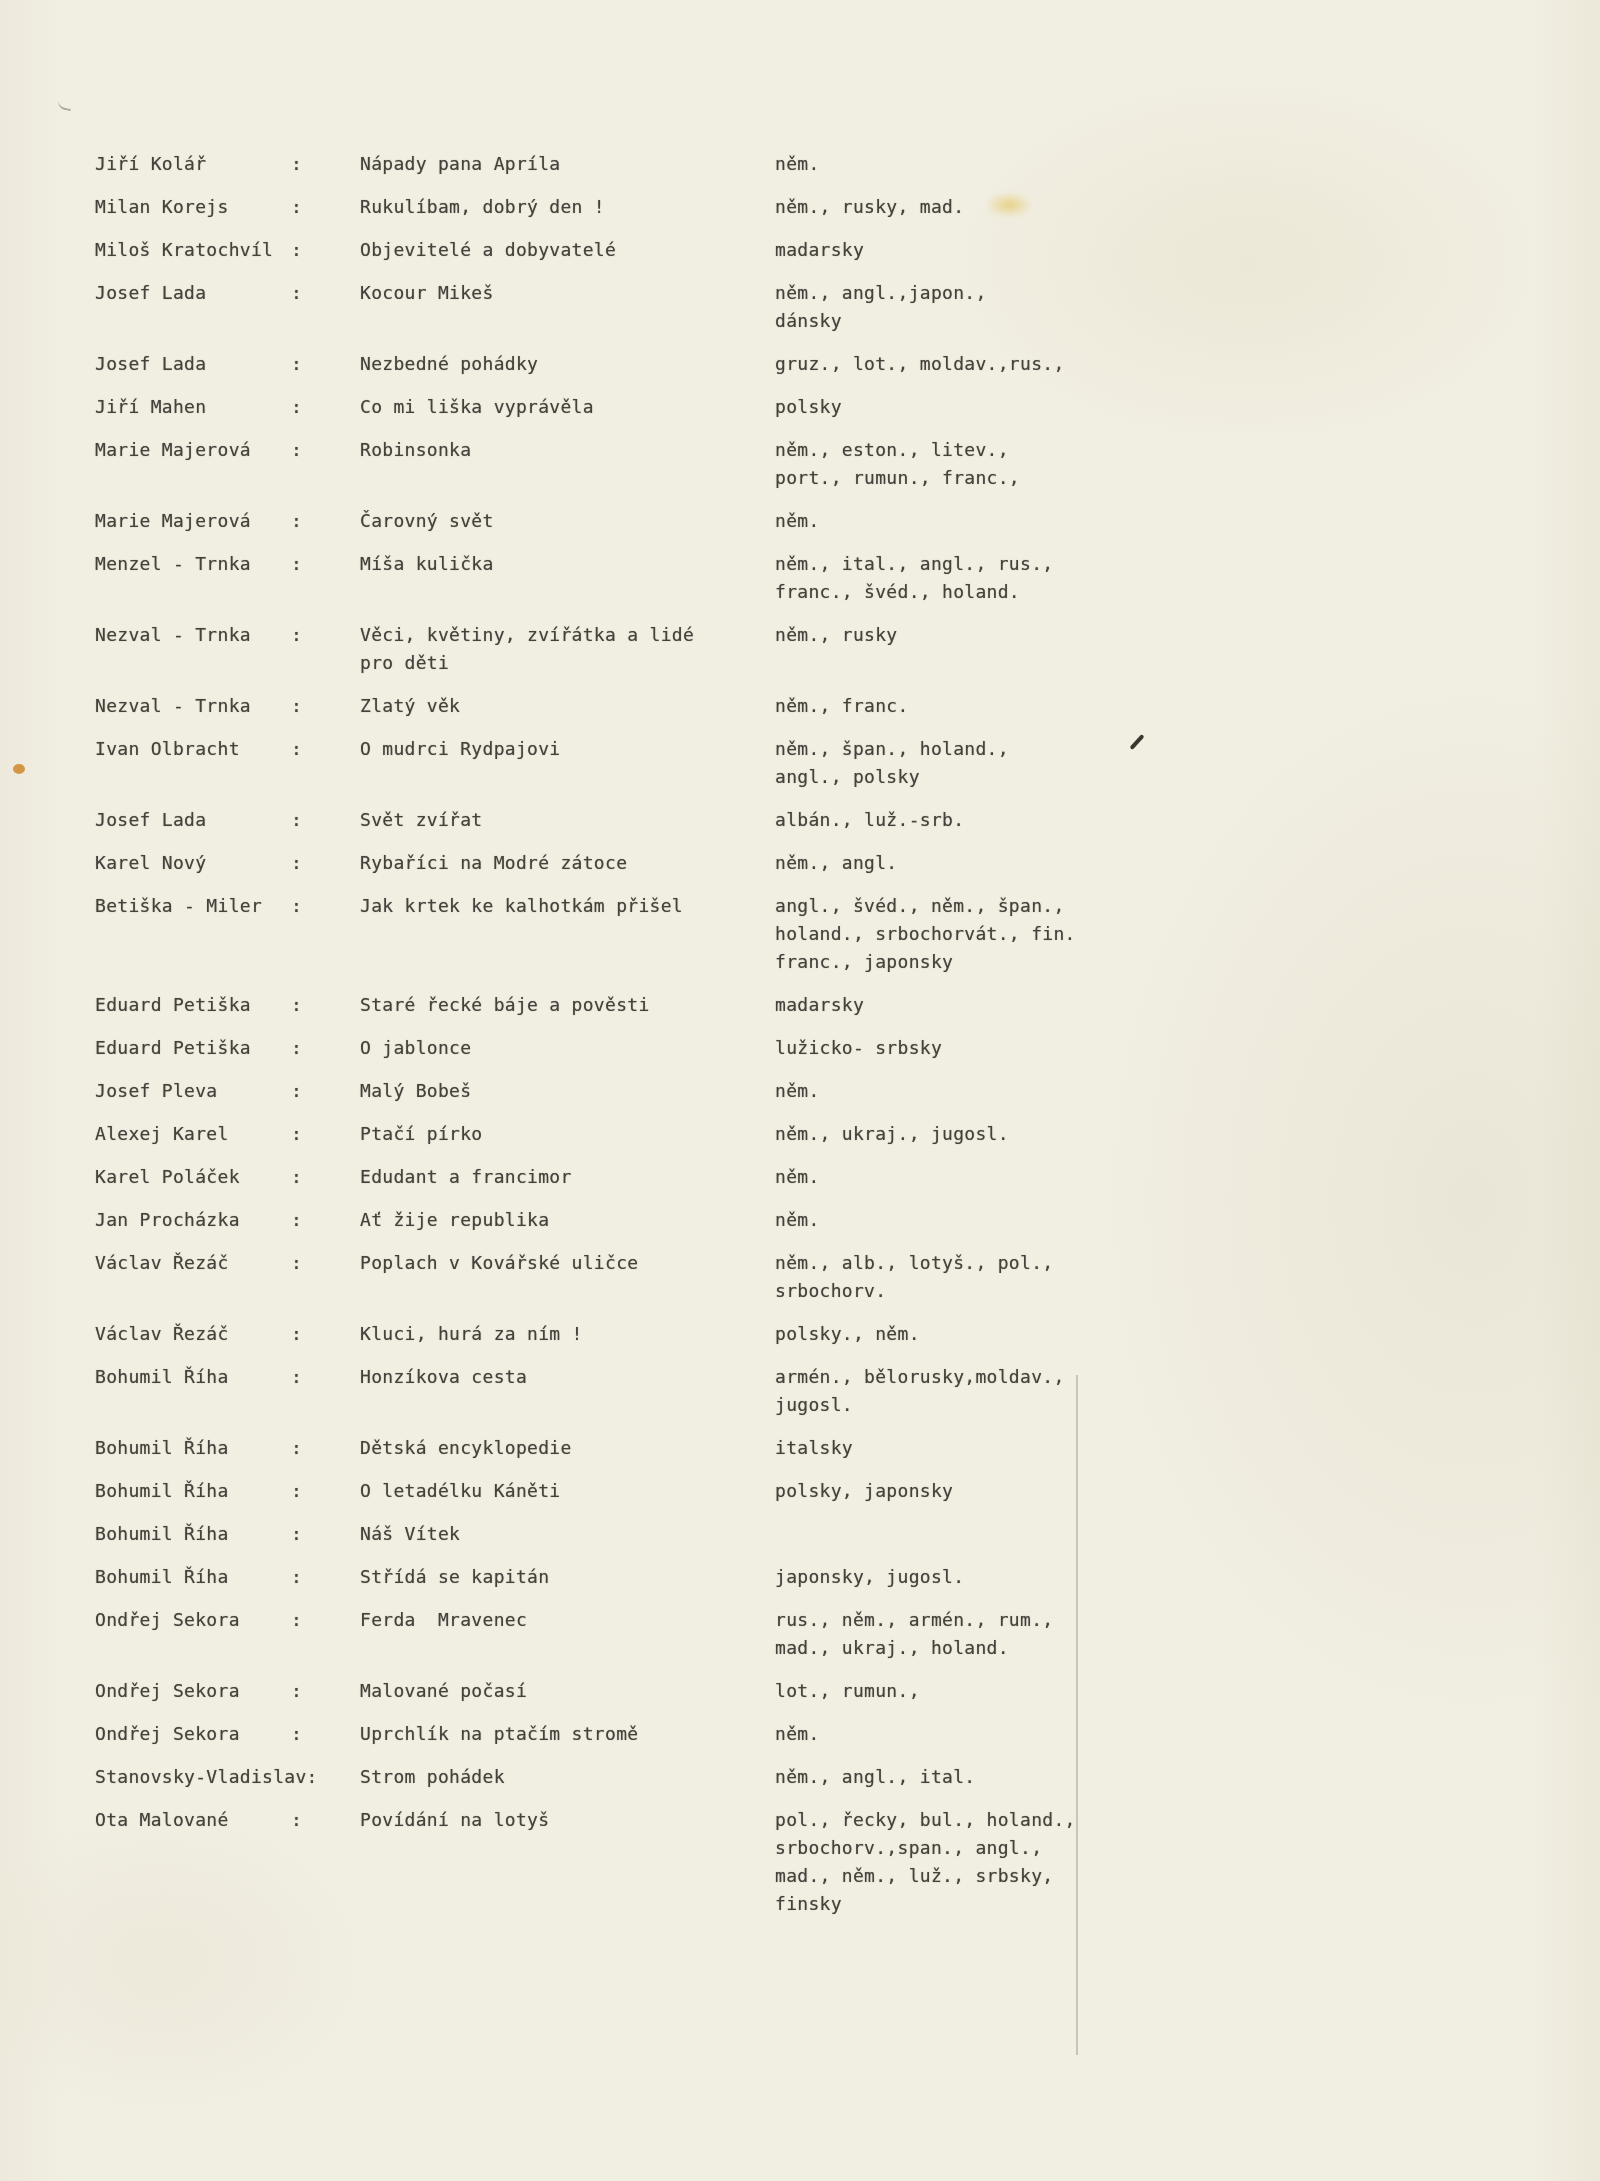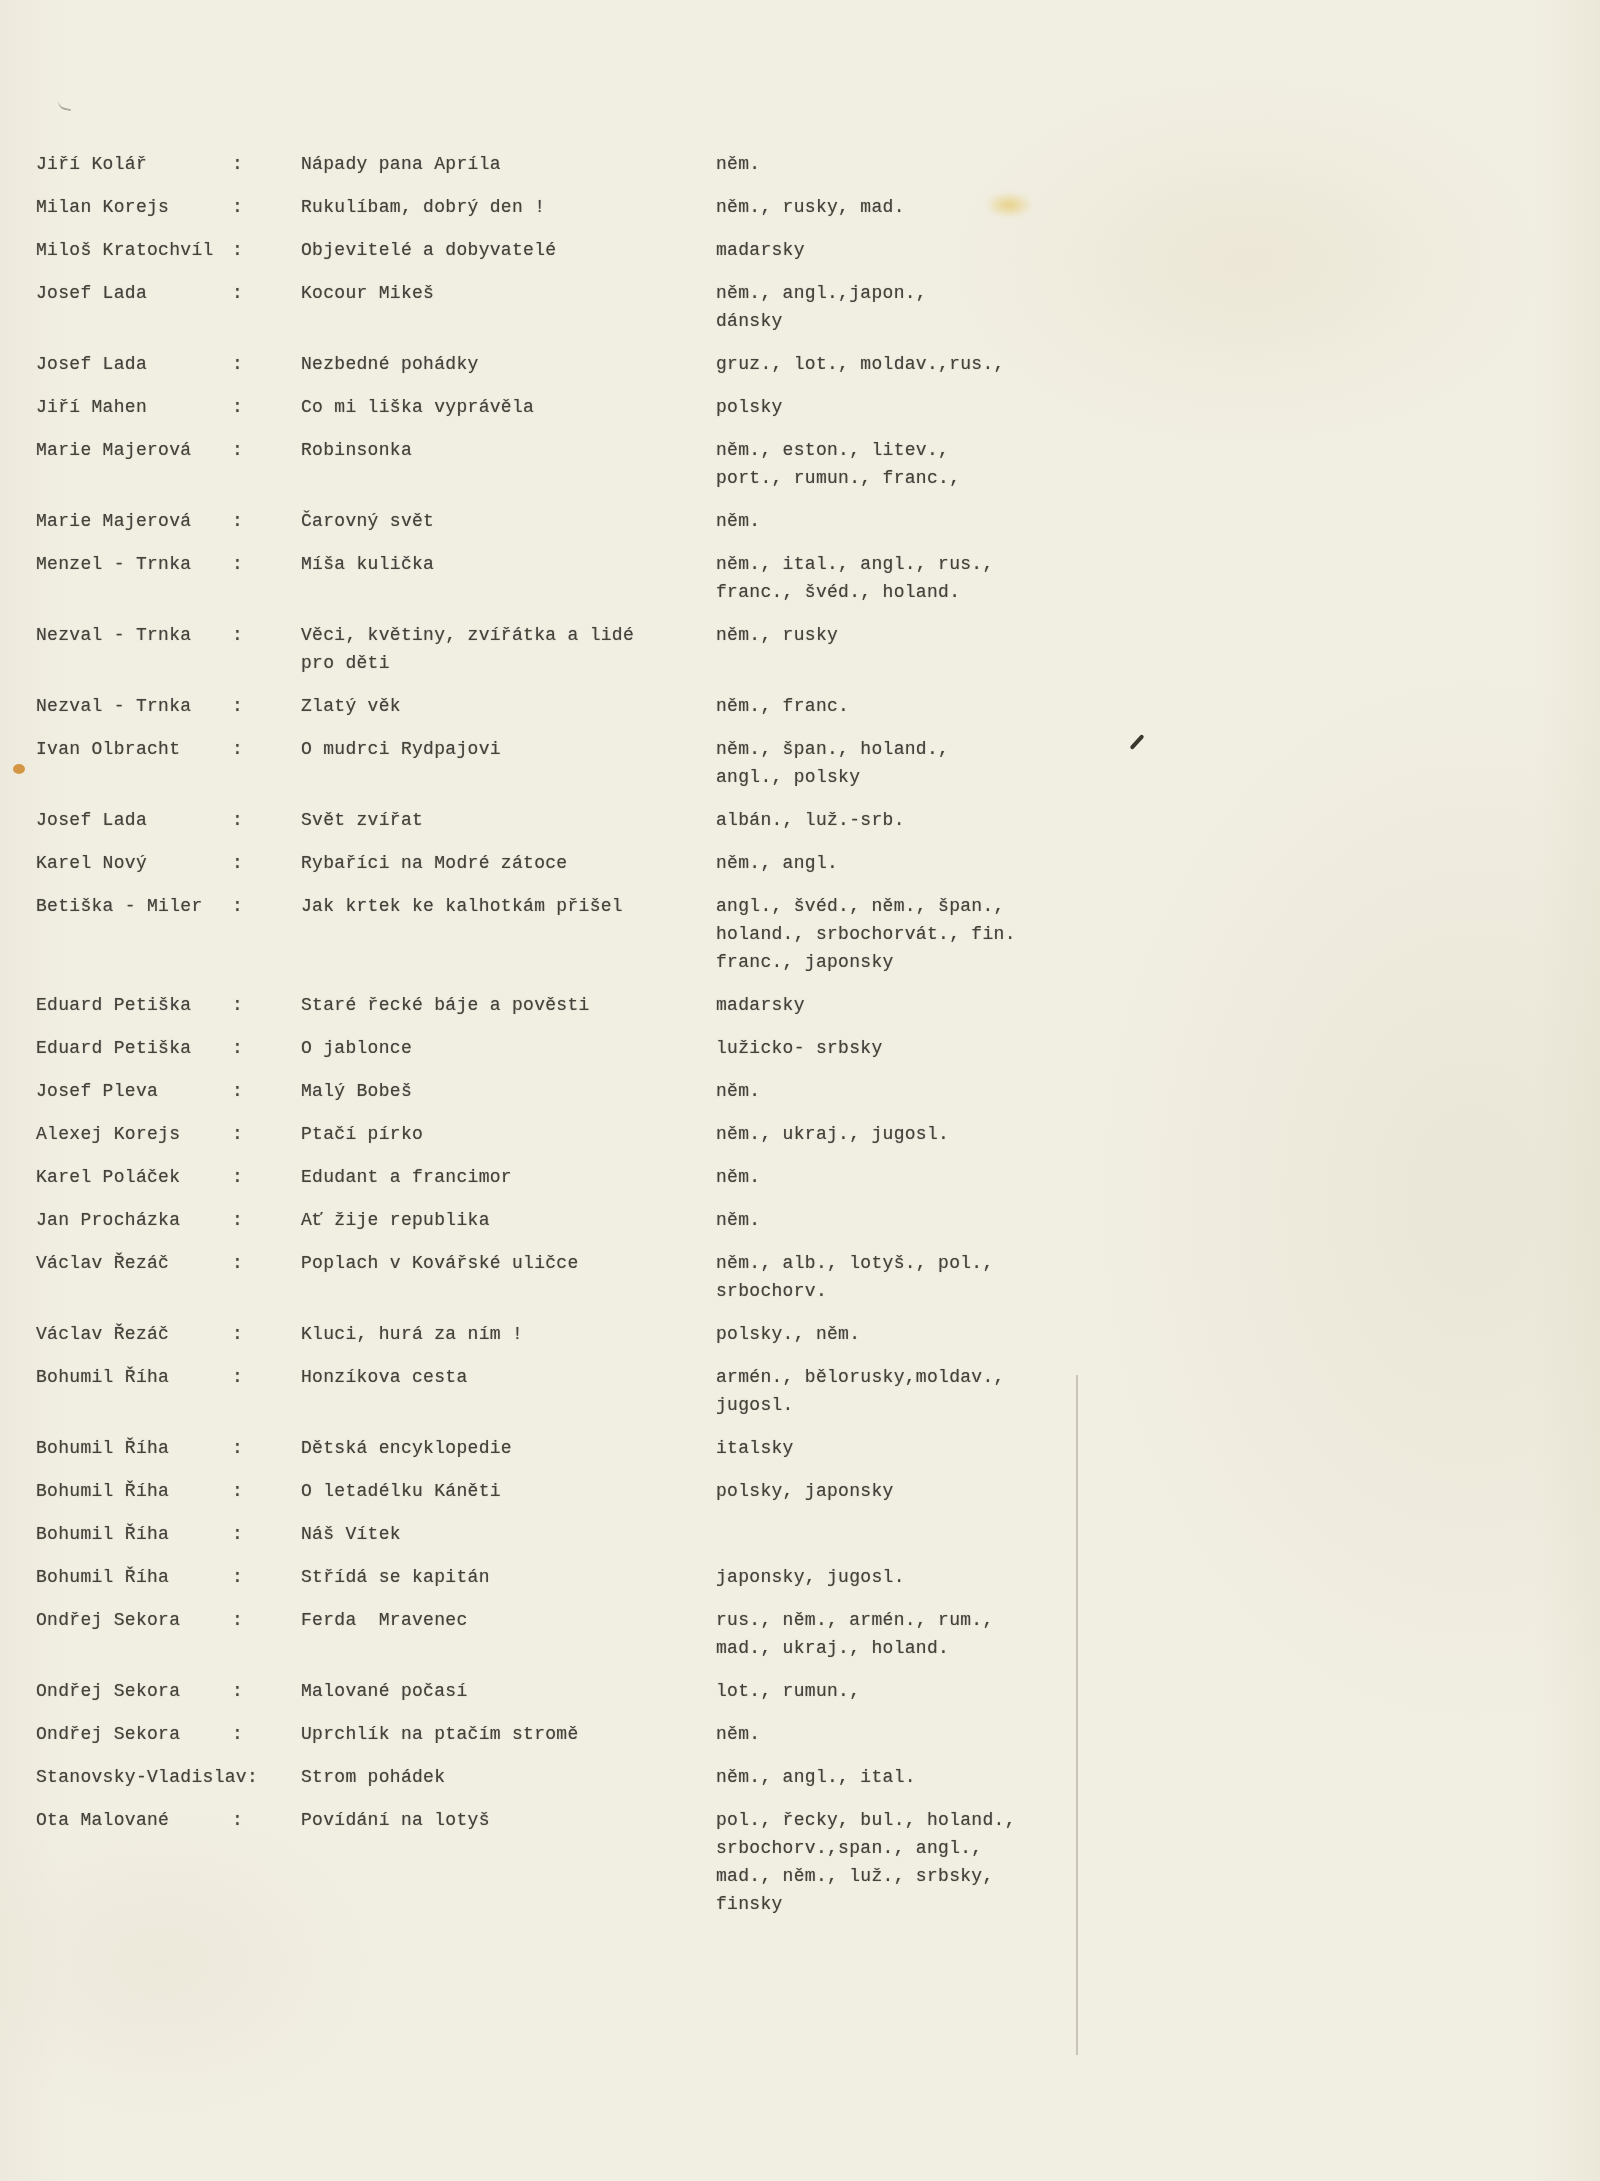--- a/index.html
+++ b/index.html
@@ -16,23 +16,22 @@
       radial-gradient(ellipse 420px 260px at 78% 12%, rgba(215,202,160,0.18), transparent 70%),
       radial-gradient(ellipse 500px 700px at 92% 55%, rgba(205,198,170,0.20), transparent 75%),
       radial-gradient(ellipse 300px 220px at 10% 90%, rgba(210,205,180,0.15), transparent 70%),
       linear-gradient(90deg, rgba(230,226,210,0.35) 0%, rgba(241,238,226,0) 4%, rgba(241,238,226,0) 96%, rgba(225,220,200,0.35) 100%);
     font-family: "DejaVu Sans Mono", "Liberation Mono", monospace;
     color: #45423c;
   }
   .page {
     position: absolute;
     inset: 0;
-    padding: 150px 60px 40px 36px;
+    padding: 150px 60px 40px 95px;
     box-sizing: border-box;
-    font-family: Liberation Mono, monospace;
   }
   .rows {
     display: block;
   }
   .row {
     display: flex;
     align-items: flex-start;
     margin-bottom: 15px;
     font-size: 18px;
     line-height: 28px;
@@ -238,21 +237,21 @@
     </div>
 
     <div class="row">
       <span class="col author">Josef Pleva</span>
       <span class="col sep">:</span>
       <span class="col title">Malý Bobeš</span>
       <span class="col langs">něm.</span>
     </div>
 
     <div class="row">
-      <span class="col author">Alexej Korejs</span>
+      <span class="col author">Alexej Karel</span>
       <span class="col sep">:</span>
       <span class="col title">Ptačí pírko</span>
       <span class="col langs">něm., ukraj., jugosl.</span>
     </div>
 
     <div class="row">
       <span class="col author">Karel Poláček</span>
       <span class="col sep">:</span>
       <span class="col title">Edudant a francimor</span>
       <span class="col langs">něm.</span>

